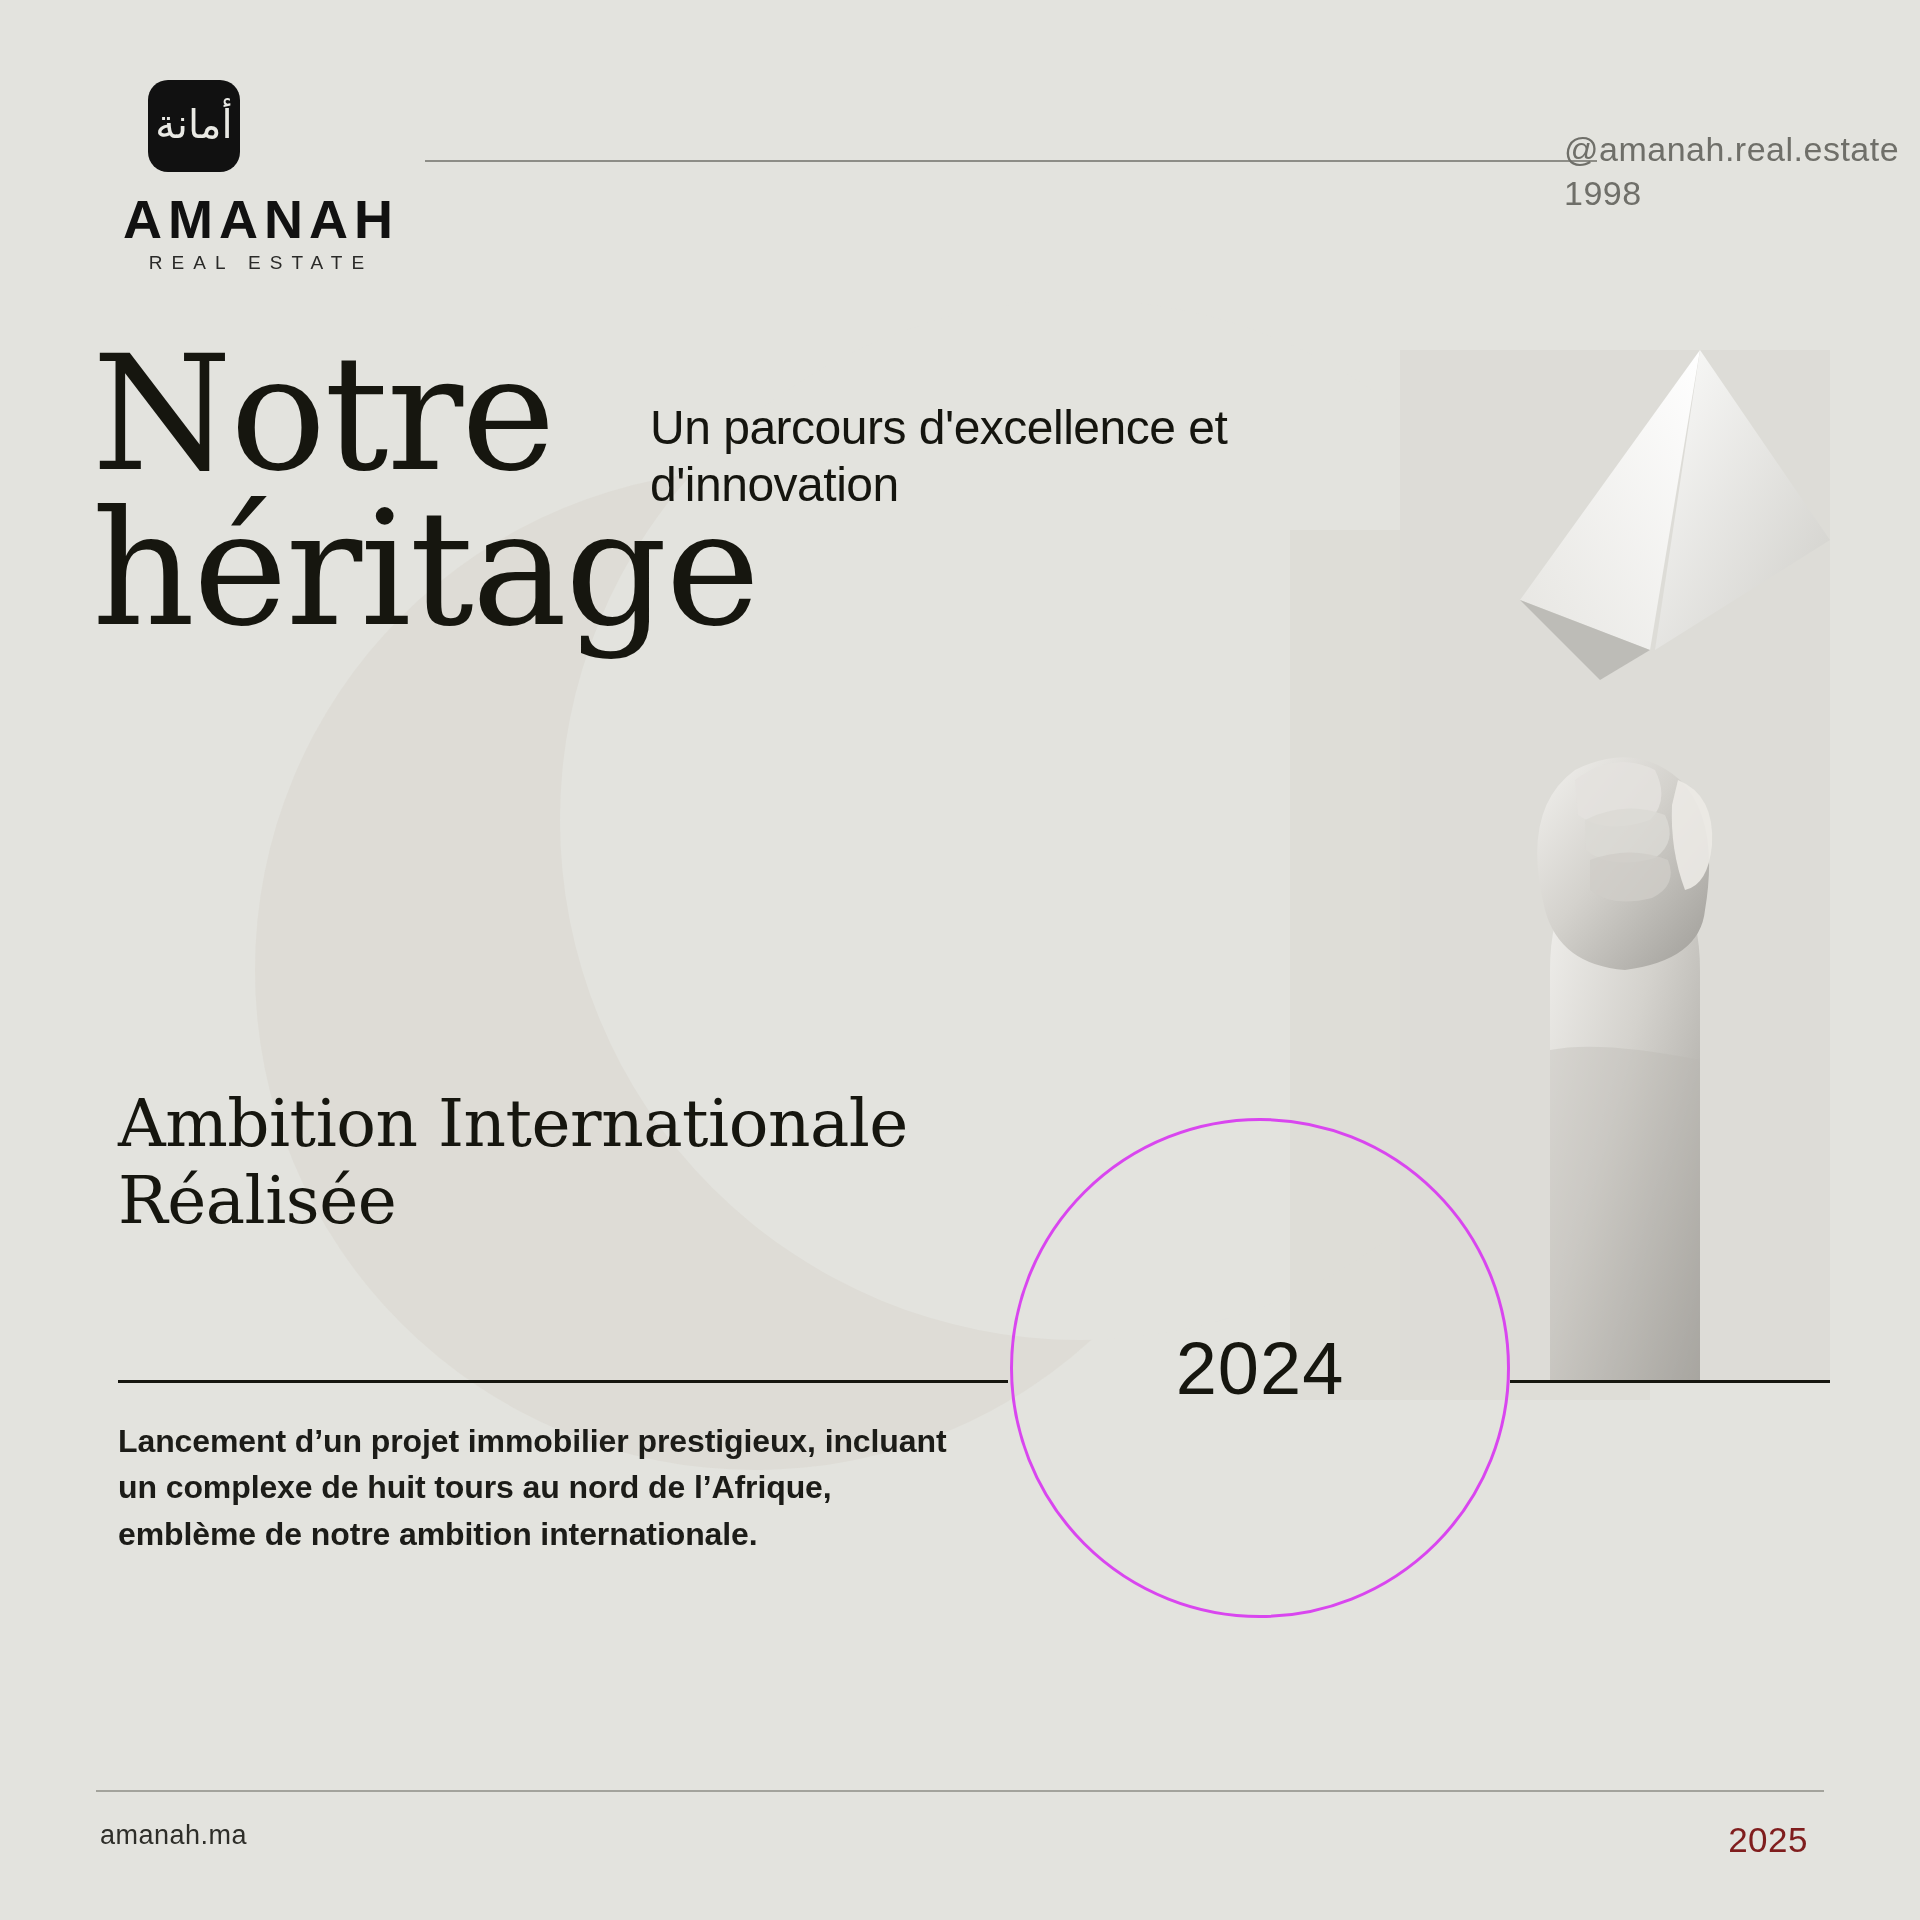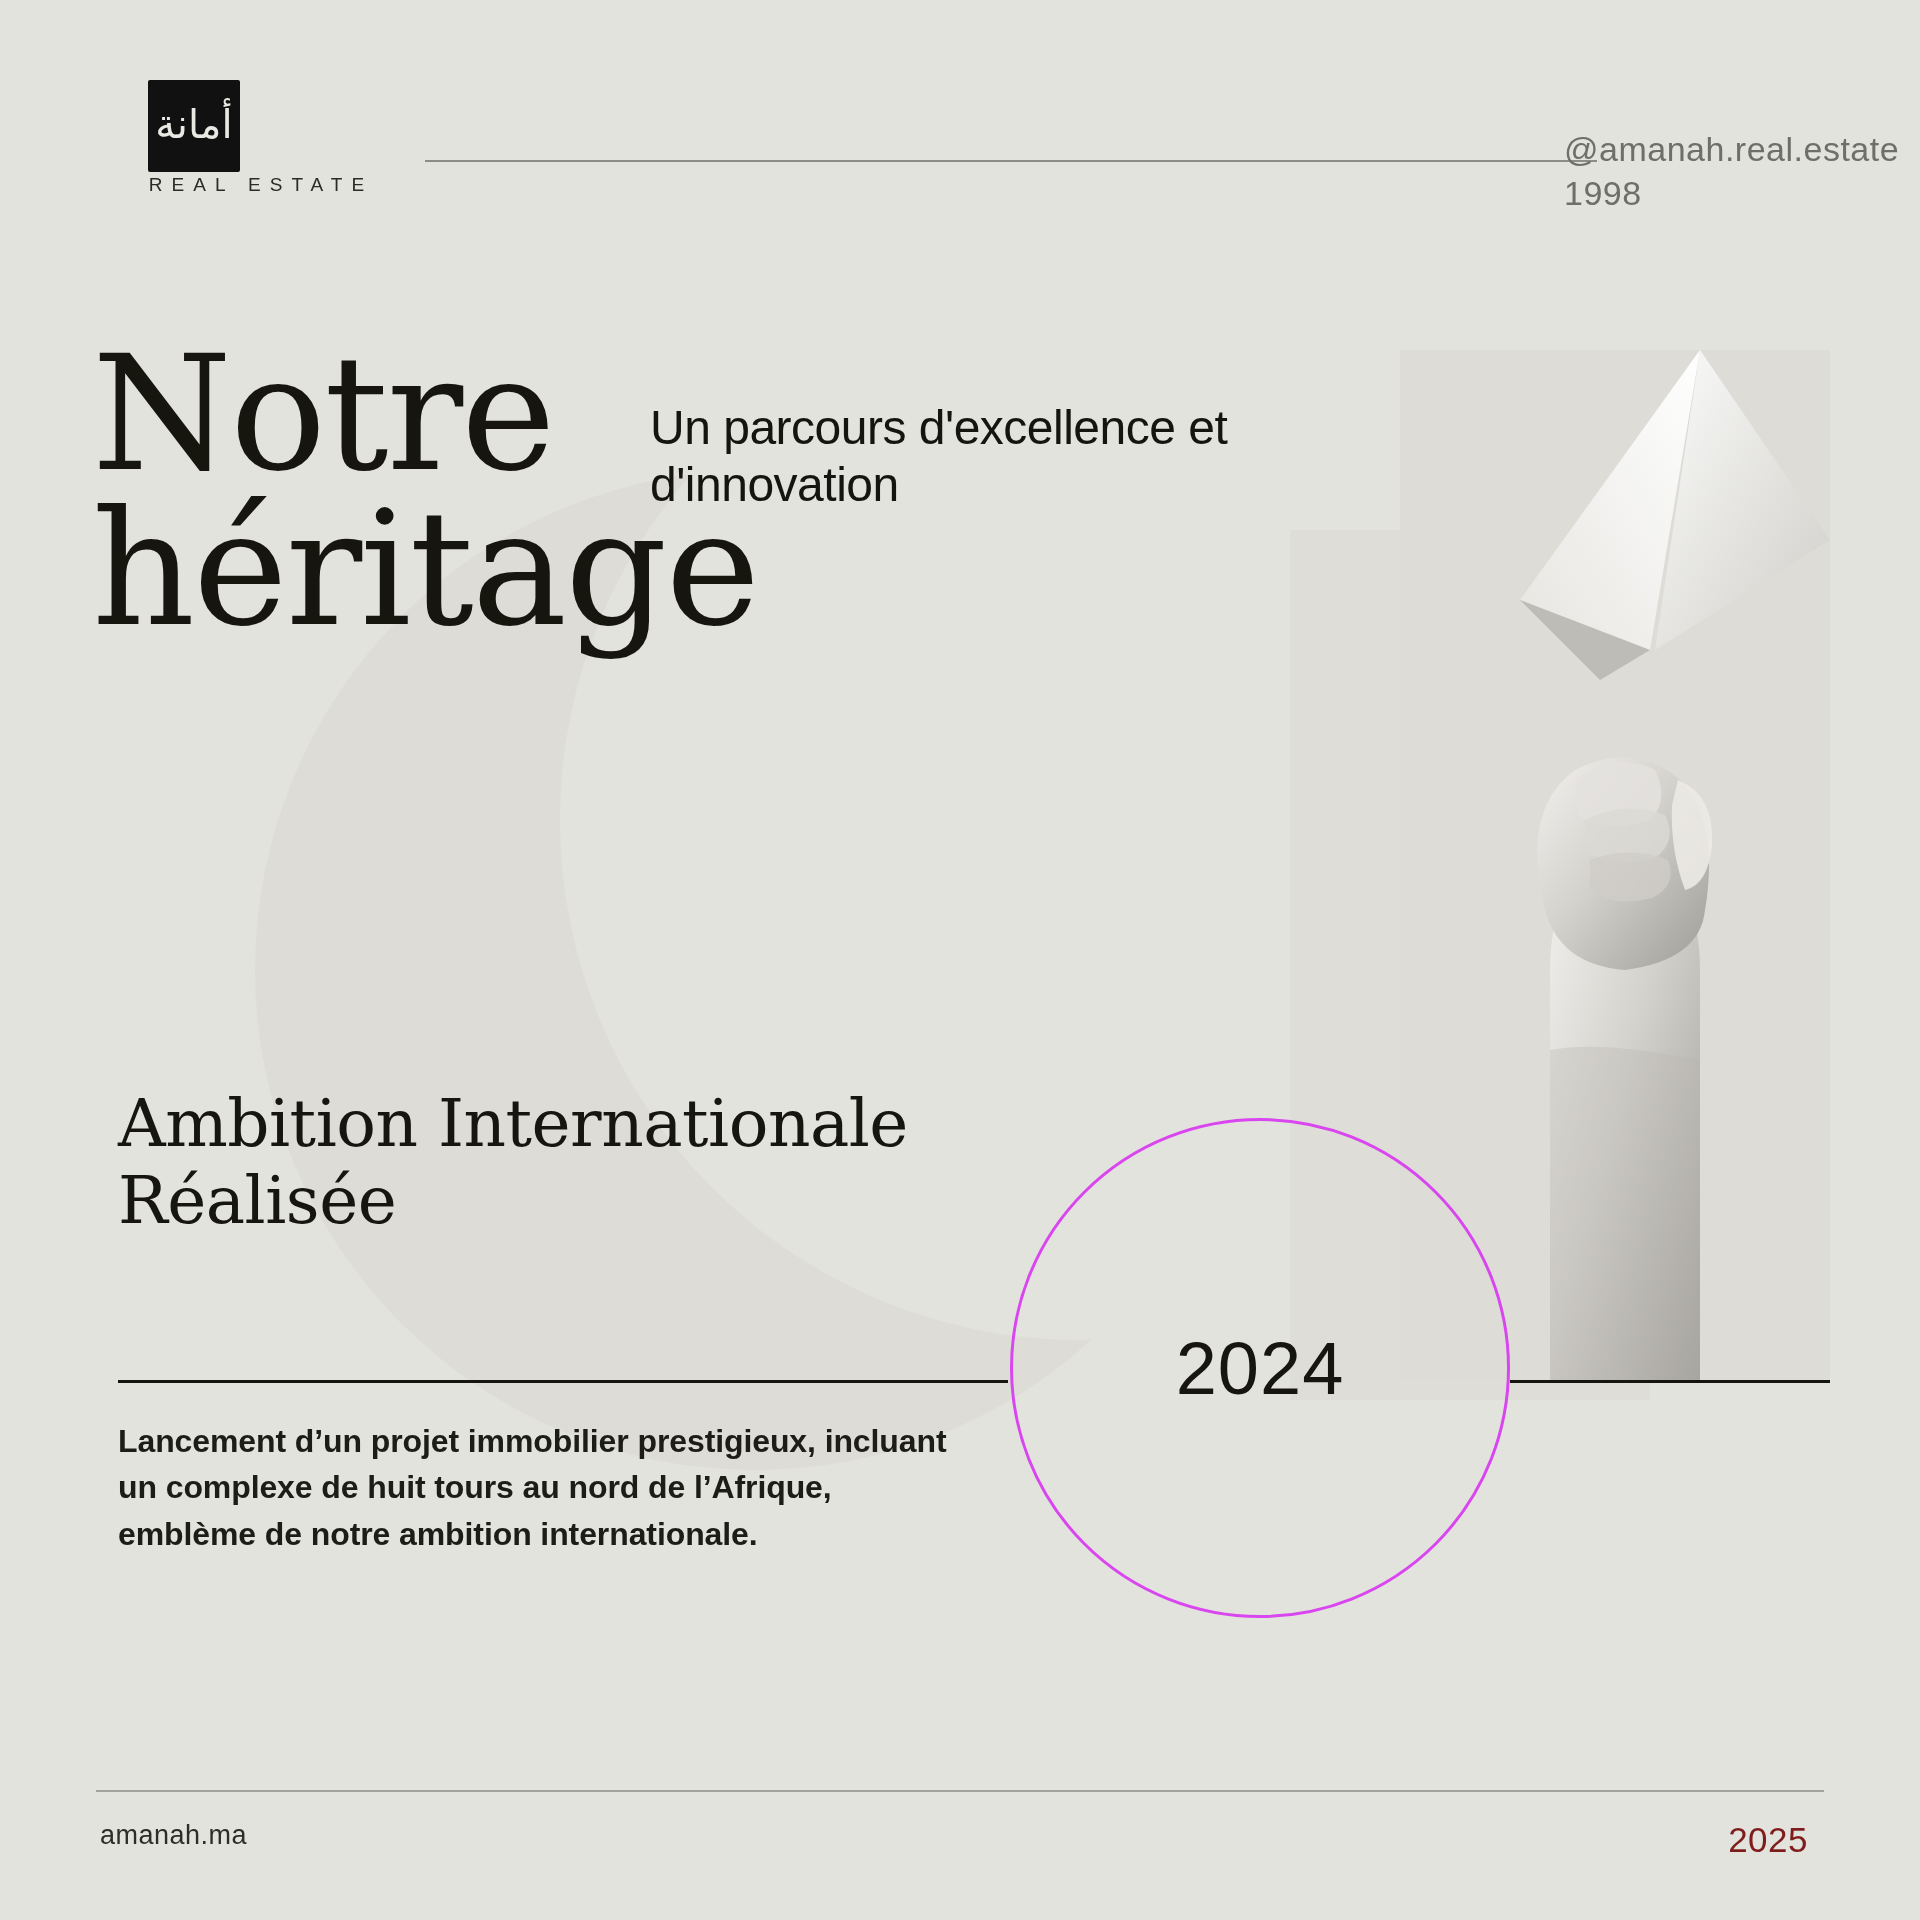--- a/index.html
+++ b/index.html
@@ -40,21 +40,21 @@
     opacity:.8;
   }
 
   
   .logo-block {
     position:absolute; left:96px; top:80px;
     width:330px;
   }
   .logo-mark {
     width:92px; height:92px;
-    border-radius:2px;
+    border-radius:20px;
     background:#111;
     margin-left:52px;
     position:relative;
     display:flex; align-items:center; justify-content:center;
   }
   .logo-mark .glyph {
     color:#e9e9e4;
     font-family:"DejaVu Sans", sans-serif;
     font-size:40px;
     line-height:1;
@@ -248,20 +248,21 @@
       <path d="M278,430 Q315,445 312,495 Q308,535 285,540 Q270,500 272,455 Z" fill="#eceae6" opacity=".9"></path>
 
       <path d="M150,700 Q200,690 300,710 L300,1030 L150,1030 Z" fill="#b9b7b2" opacity=".35"></path>
     </svg>
   </div>
 
   <div class="logo-block">
     <div class="logo-mark">
       <span class="glyph">أمانة</span>
     </div>
+    <div class="logo-word">AMANAH</div>
     <div class="logo-sub">REAL ESTATE</div>
   </div>
 
   <div class="header-rule"></div>
 
   <div class="handle">@amanah.real.estate 1998</div>
 
   <div class="title-wrap">
     <div class="title-line">Notre</div>
     <div class="title-line second">héritage</div>

